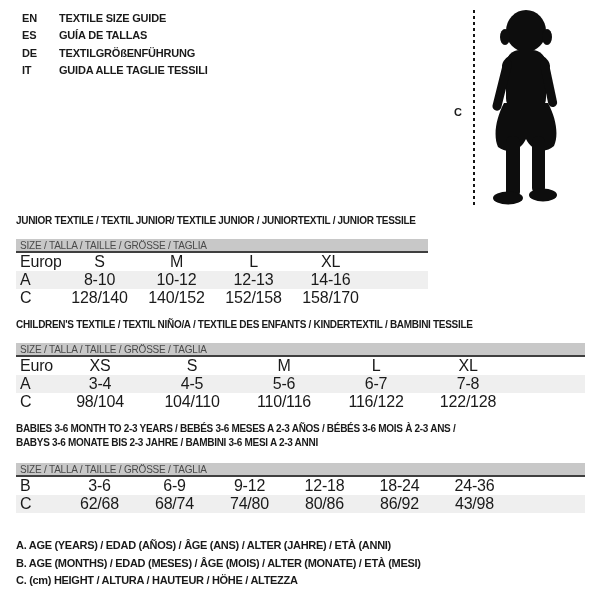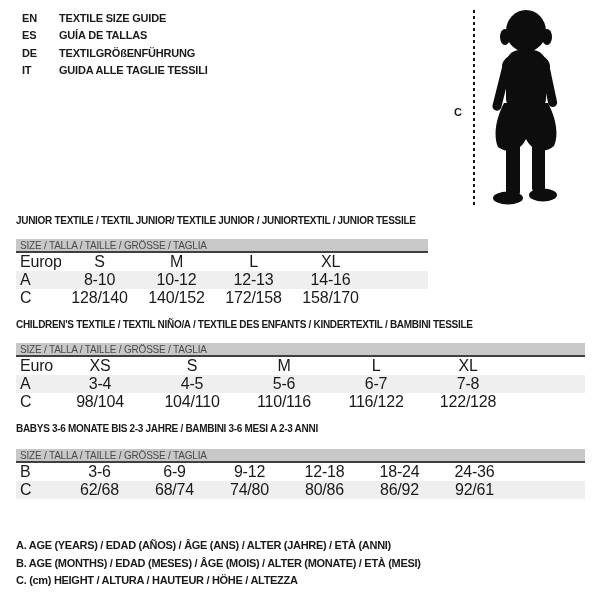--- a/index.html
+++ b/index.html
@@ -115,21 +115,21 @@
         <td>8-10</td>
         <td>10-12</td>
         <td>12-13</td>
         <td>14-16</td>
         <td></td>
       </tr>
       <tr>
         <td class="lbl">C</td>
         <td>128/140</td>
         <td>140/152</td>
-        <td>172/158</td>
+        <td>152/158</td>
         <td>158/170</td>
         <td></td>
       </tr>
     </tbody>
       </table>
   </div>
 
   <div class="section sec-1">
     <div class="sec-heading">CHILDREN'S TEXTILE / TEXTIL NIÑO/A / TEXTILE DES ENFANTS / KINDERTEXTIL / BAMBINI TESSILE</div>
     <div class="size-bar">SIZE / TALLA / TAILLE / GRÖSSE / TAGLIA</div>
@@ -170,20 +170,21 @@
         <td>116/122</td>
         <td>122/128</td>
         <td></td>
       </tr>
     </tbody>
       </table>
   </div>
 
   <div class="section sec-2">
     <div class="sec-heading">
+      <div>BABIES 3-6 MONTH TO 2-3 YEARS / BEBÉS 3-6 MESES A 2-3 AÑOS / BÉBÉS 3-6 MOIS À 2-3 ANS /</div>
       <div>BABYS 3-6 MONATE BIS 2-3 JAHRE / BAMBINI 3-6 MESI A 2-3 ANNI</div>
     </div>
     <div class="size-bar">SIZE / TALLA / TAILLE / GRÖSSE / TAGLIA</div>
     <table class="size-table t-babies">
       <colgroup>
           <col class="c-label">
           <col class="c-data">
           <col class="c-data">
           <col class="c-data">
           <col class="c-data">
@@ -202,21 +203,21 @@
         <td>24-36</td>
         <td></td>
       </tr>
       <tr class="alt">
         <td class="lbl">C</td>
         <td>62/68</td>
         <td>68/74</td>
         <td>74/80</td>
         <td>80/86</td>
         <td>86/92</td>
-        <td>92/61</td>
+        <td>43/98</td>
         <td></td>
       </tr>
     </tbody>
       </table>
   </div>
 
   <div class="notes">
     <div>A. AGE (YEARS) / EDAD (AÑOS) / ÂGE (ANS) / ALTER (JAHRE) / ETÀ (ANNI)</div>
     <div>B. AGE (MONTHS) / EDAD (MESES) / ÂGE (MOIS) / ALTER (MONATE) / ETÀ (MESI)</div>
     <div>C. (cm) HEIGHT / ALTURA / HAUTEUR / HÖHE / ALTEZZA</div>

